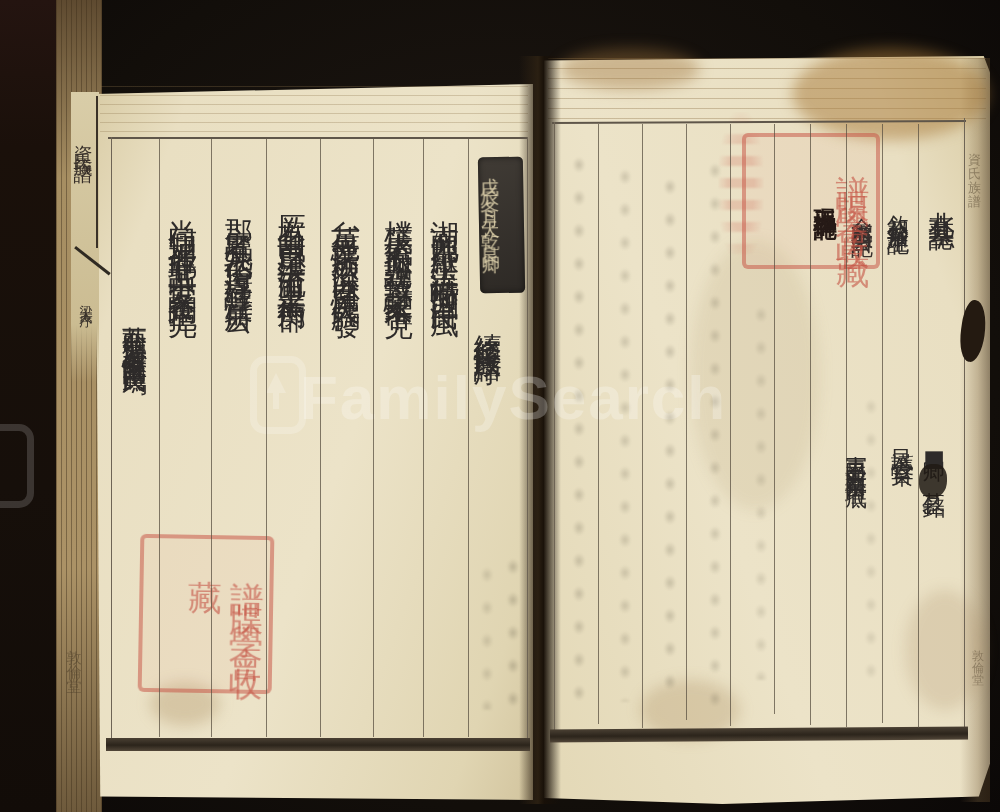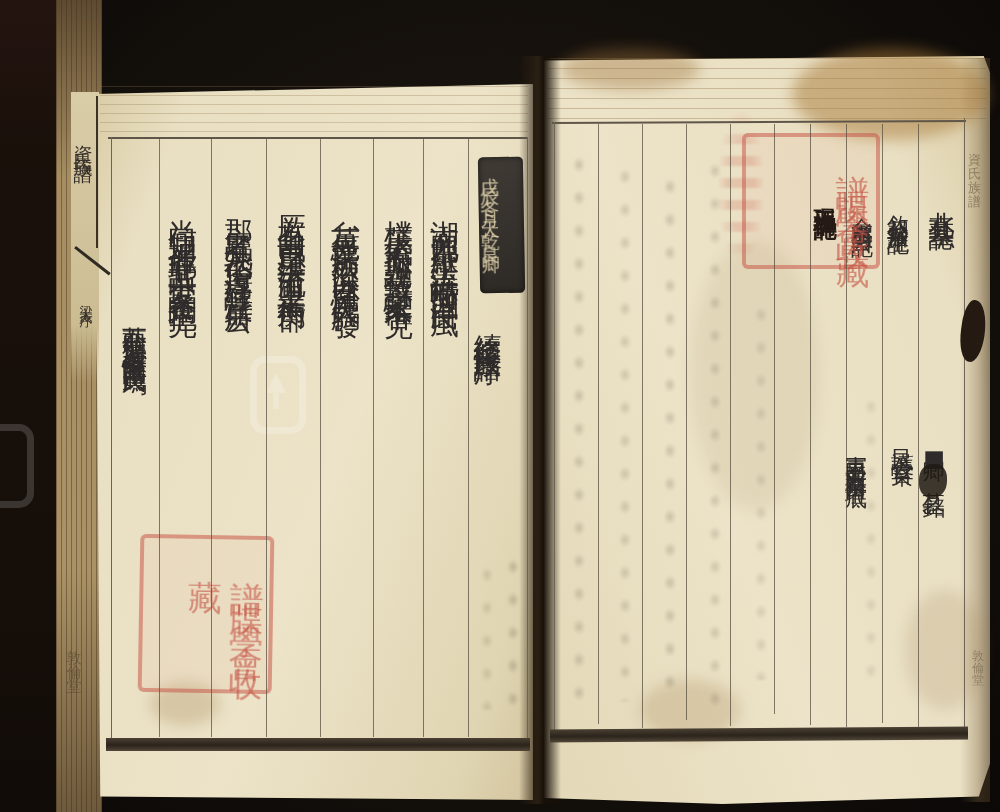--- a/index.html
+++ b/index.html
@@ -134,20 +134,21 @@
   <div class="abs vtxt faint" style="left:66px;top:638px;font-size:15px;letter-spacing:14px;opacity:.5;filter:blur(.5px);">敦倫堂</div>
 
   <div class="abs vtxt faint" style="left:968px;top:142px;font-size:13px;letter-spacing:14px;opacity:.45;filter:blur(.4px);">資氏族譜</div>
   <div class="abs" style="left:961px;top:300px;width:24px;height:62px;background:#241a11;border-radius:40% 55% 45% 50%;transform:rotate(8deg);"></div>
   <div class="abs vtxt faint" style="left:972px;top:640px;font-size:12px;letter-spacing:12px;opacity:.4;filter:blur(.4px);">敦倫堂</div>
 
   <div class="abs wm-box" style="left:250px;top:356px;width:42px;height:64px;">
     <div style="position:absolute;left:9px;top:10px;width:0;height:0;border-left:10px solid transparent;border-right:10px solid transparent;border-bottom:20px solid rgba(255,255,255,.22);"></div>
     <div style="position:absolute;left:16px;top:30px;width:6px;height:16px;background:rgba(255,255,255,.22);"></div>
   </div>
+  <div class="abs wm" style="left:300px;top:362px;font-size:62px;letter-spacing:2px;">FamilySearch</div>
   <div class="abs" style="left:-26px;top:424px;width:46px;height:70px;border:7px solid rgba(255,255,255,.16);border-radius:15px;"></div>
 
 <div class="abs rule" style="left: 159px; top: 139px; height: 598px;"></div>
     <div class="abs rule" style="left: 211px; top: 139px; height: 598px;"></div>
     <div class="abs rule" style="left: 266px; top: 139px; height: 598px;"></div>
     <div class="abs rule" style="left: 320px; top: 139px; height: 598px;"></div>
     <div class="abs rule" style="left: 373px; top: 139px; height: 598px;"></div>
     <div class="abs rule" style="left: 423px; top: 139px; height: 598px;"></div>
     <div class="abs rule" style="left: 468px; top: 139px; height: 598px;"></div>
     <div class="abs rule" style="left: 598px; top: 124px; height: 600px;"></div>

